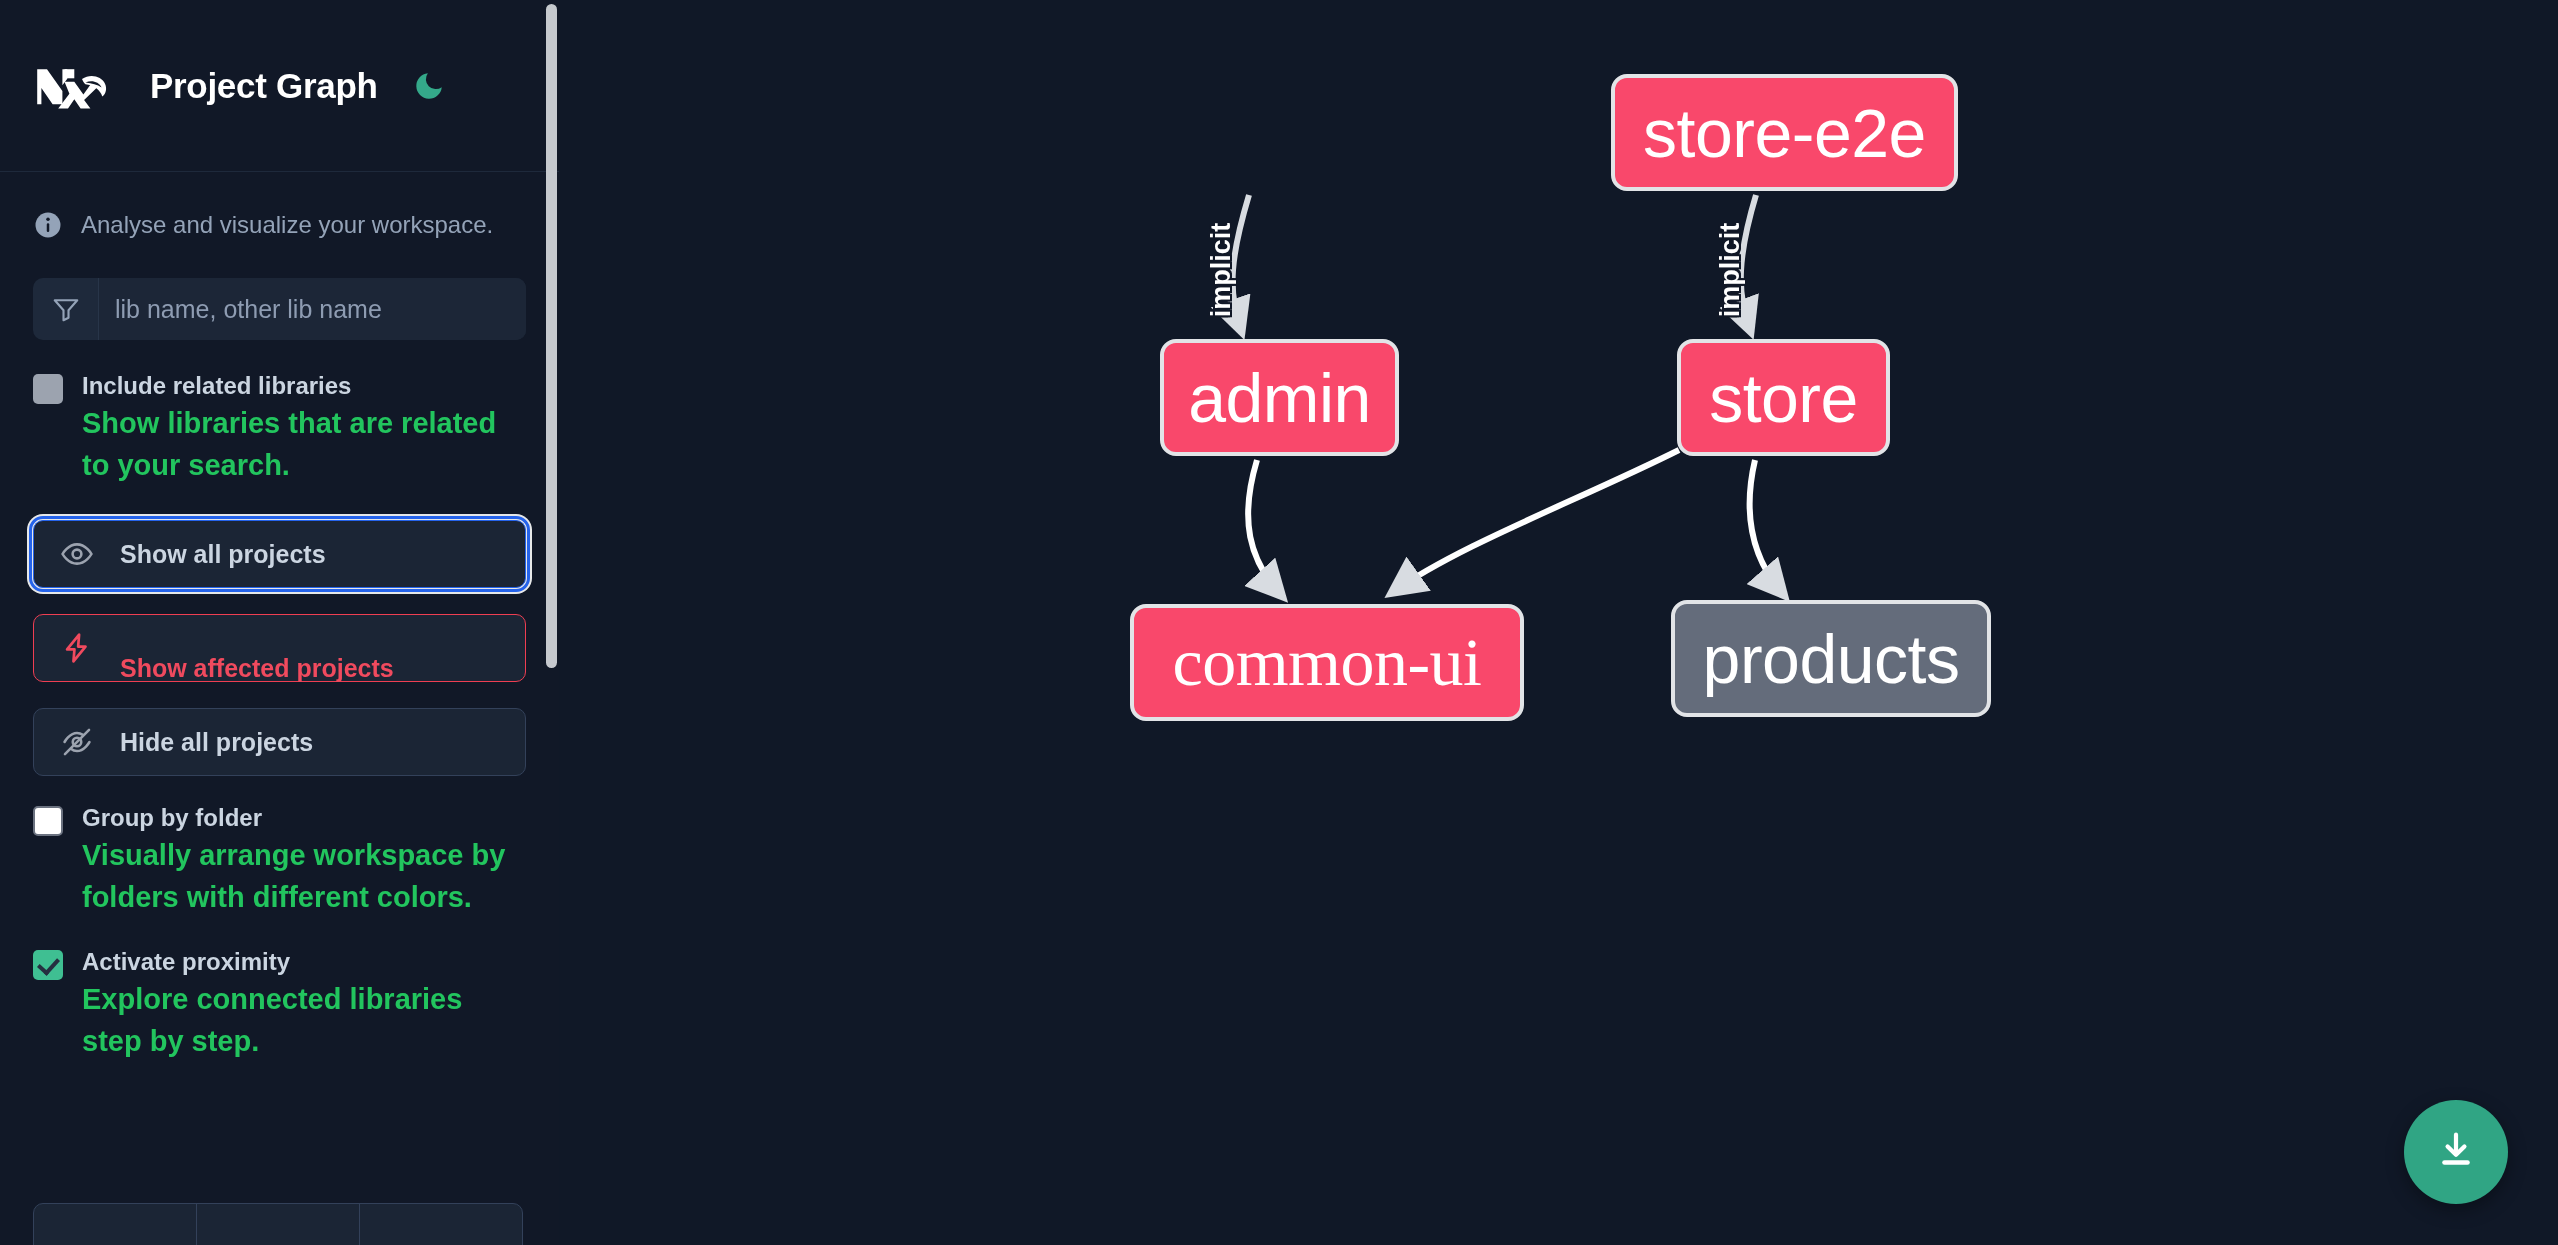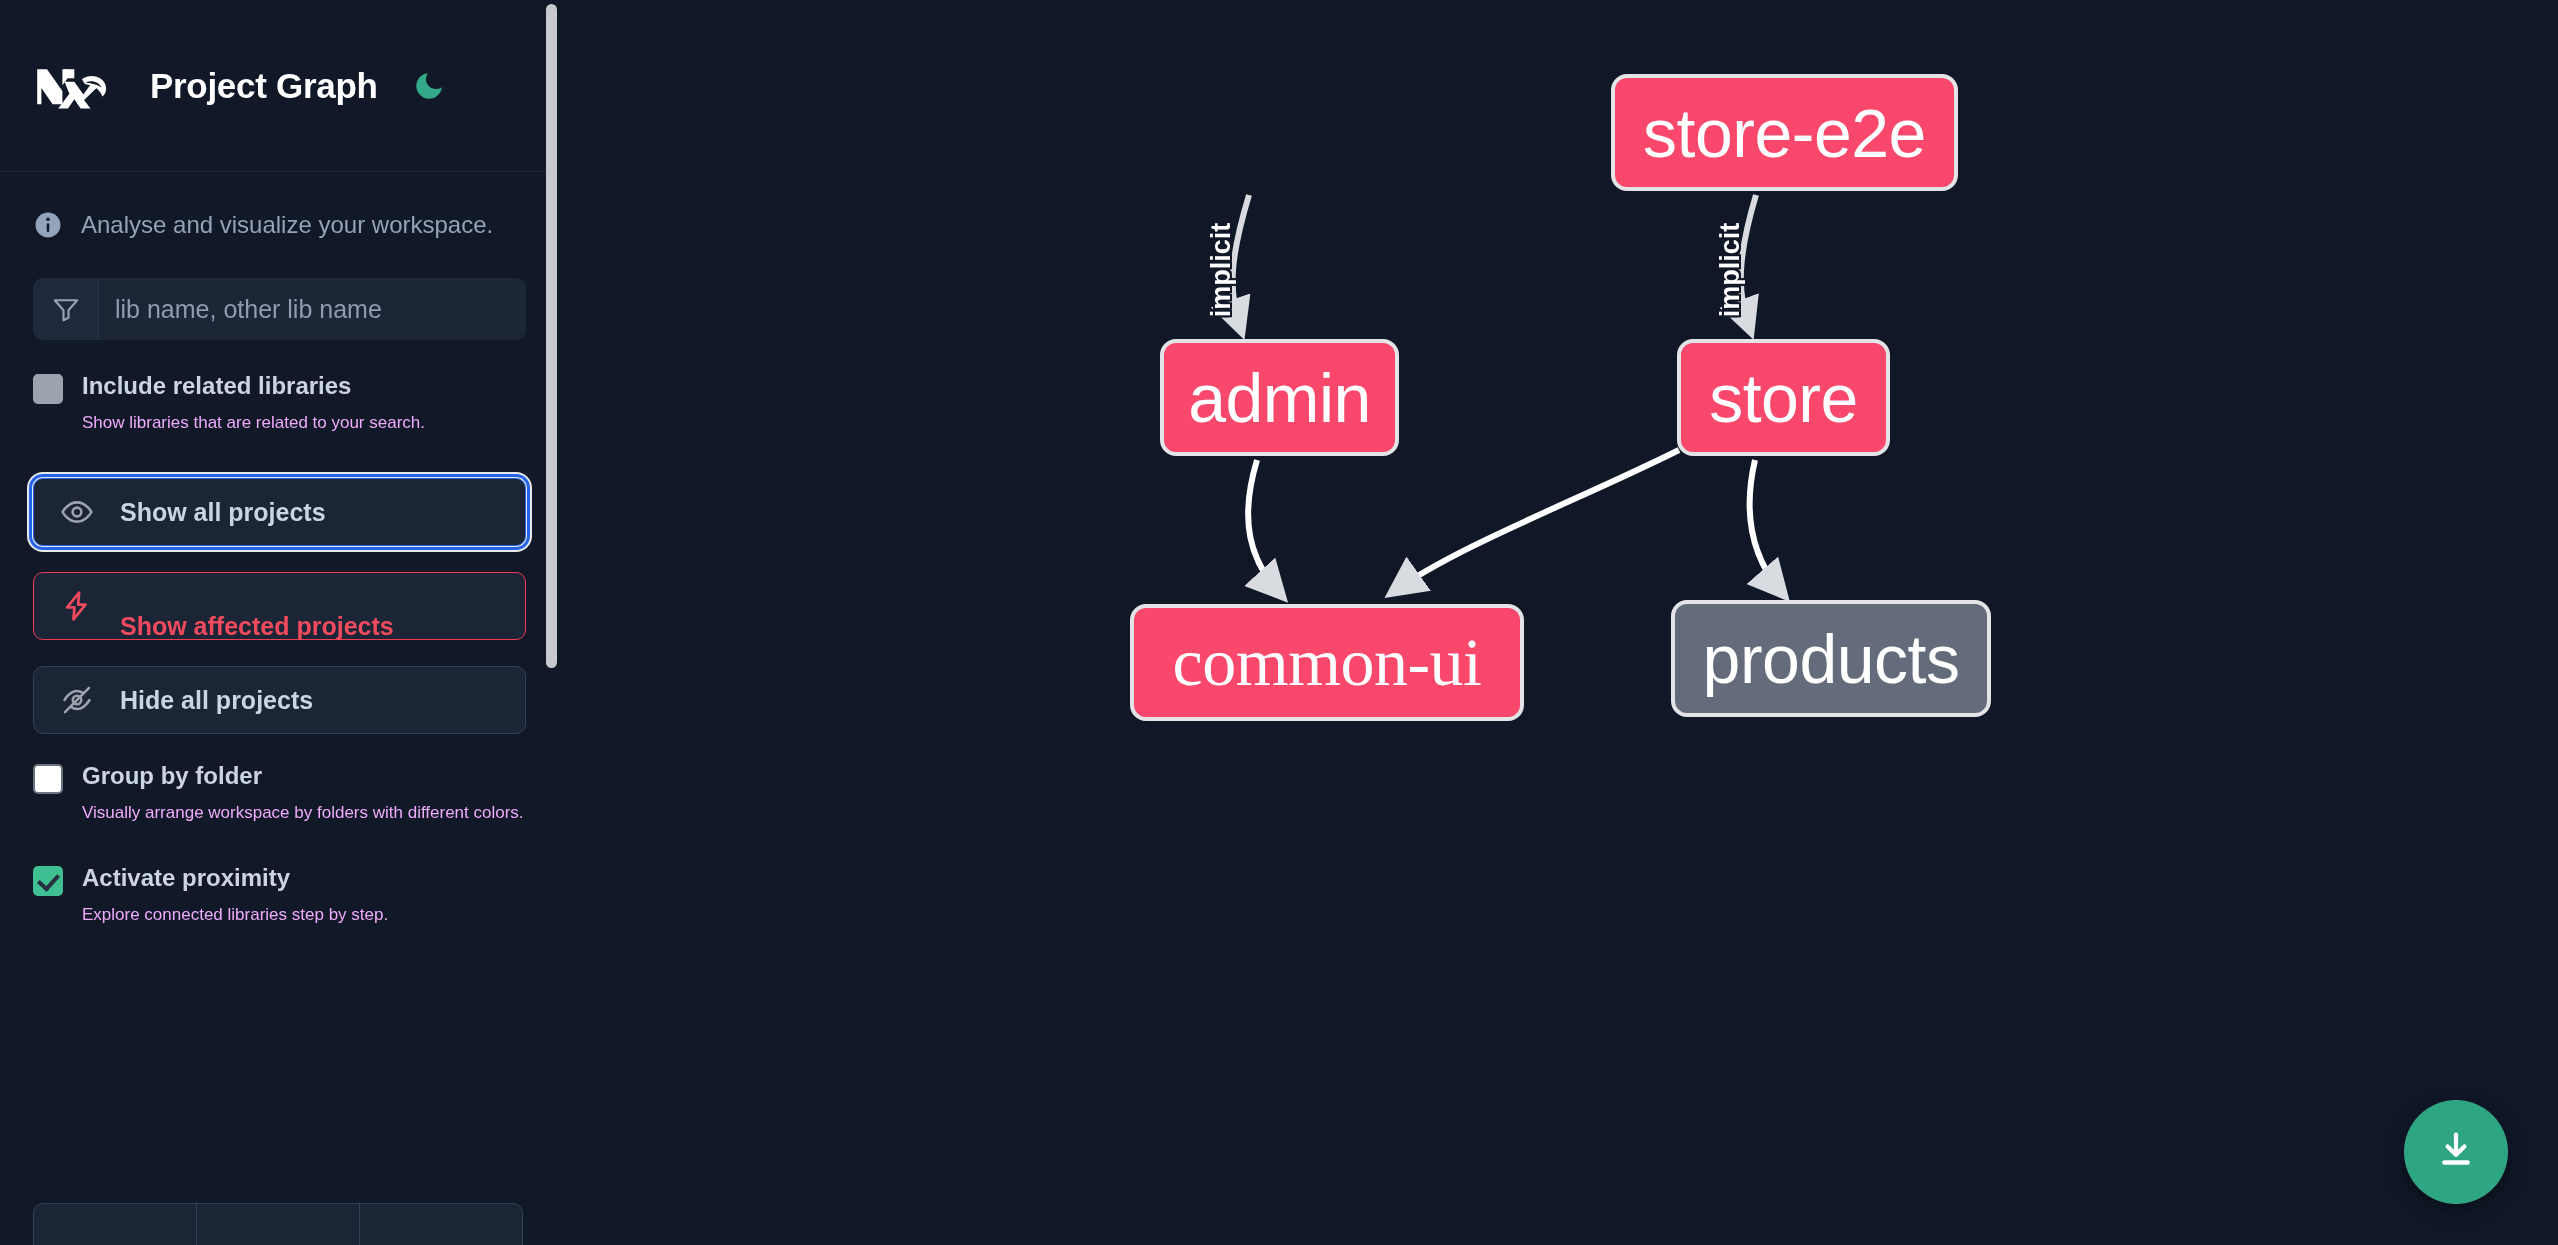--- a/index.html
+++ b/index.html
@@ -158,24 +158,25 @@
 
   .cb-text { flex: 1 1 auto; }
 
   .cb-label {
     font-size: 24px;
     font-weight: 700;
     color: #CBD5E1;
     line-height: 32px;
   }
   .cb-desc {
-    font-size: 17px;
-    color: #f0abfc;
+    font-size: 29px;
+    color: #22c55e;
     line-height: 42px;
     max-width: 450px;
+    font-weight: bold;
   }
 
   
   .btn-group { padding: 0 33px; margin-top: 34px; }
 
   .btn {
     width: 100%;
     height: 68px;
     display: flex;
     align-items: center;

